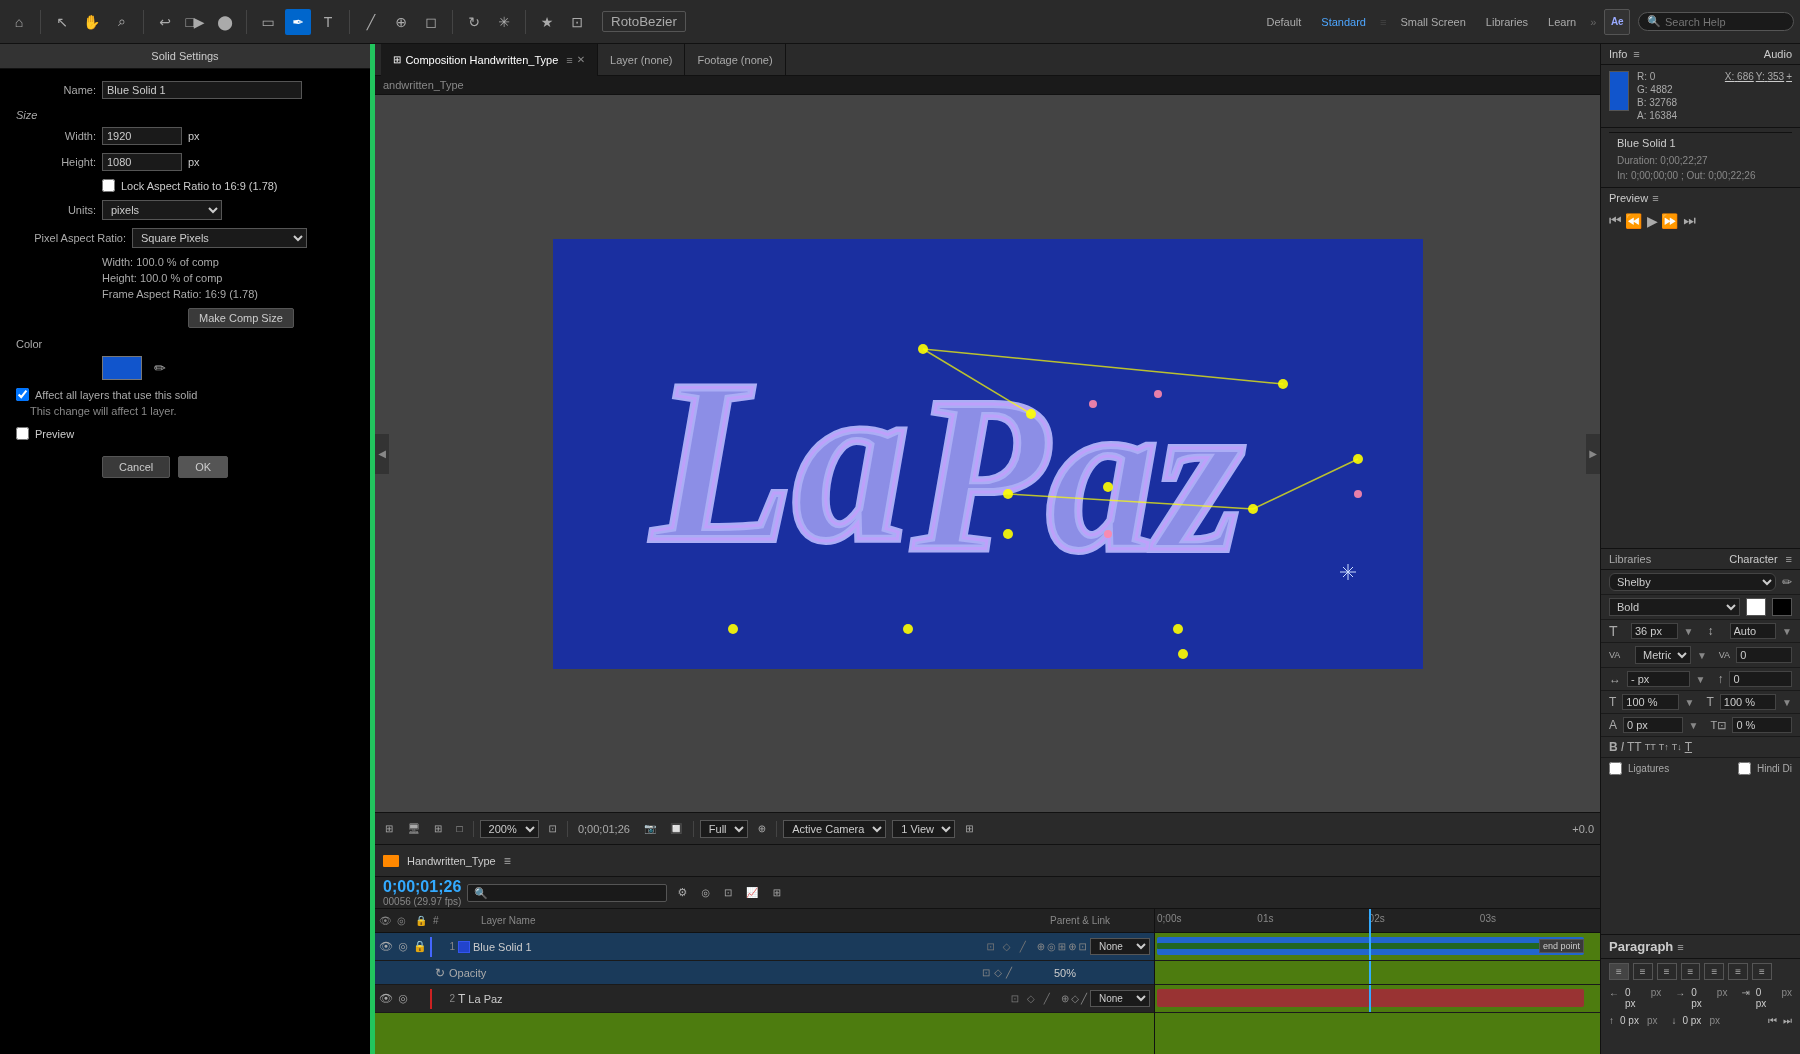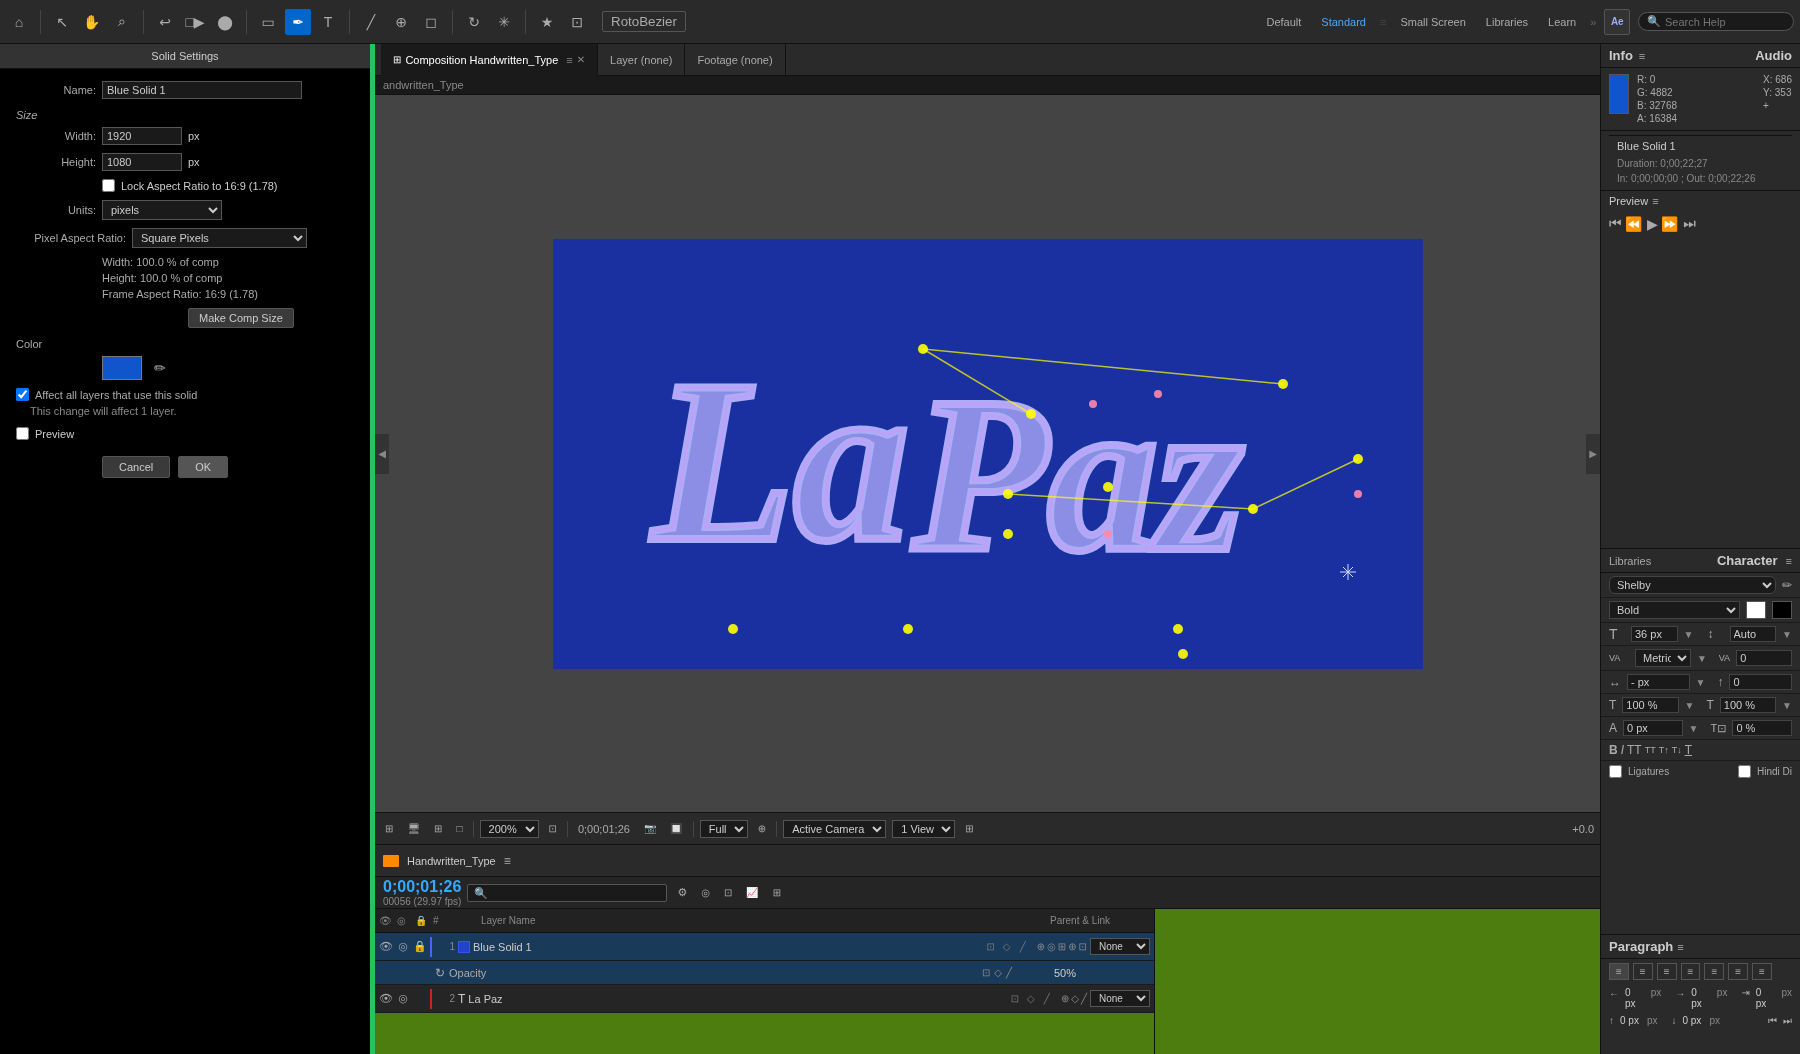--- a/index.html
+++ b/index.html
@@ -333,21 +333,21 @@
       flex-direction: column;
     }
     .rp-header {
       display: flex;
       align-items: center;
       padding: 4px 8px;
       background: #2a2a2a;
       border-bottom: 1px solid #111;
       gap: 6px;
     }
-    .rp-title { color: #ccc; font-size: 13px; font-weight: bold; }
+    .rp-title { color: #ccc; font-size: 11px; font-weight: normal; }
     .rp-spacer { flex: 1; }
     .color-preview { width: 20px; height: 40px; background: #1155cc; border: 1px solid #555; }
     .info-text-row { padding: 4px 8px; color: #ccc; font-size: 11px; border-top: 1px solid #111; }
     .info-detail { padding: 2px 8px; color: #888; font-size: 10px; }
     .preview-header { display: flex; align-items: center; padding: 4px 8px; gap: 4px; border-top: 1px solid #111; }
     .preview-label { color: #ccc; font-size: 11px; }
     .preview-controls { display: flex; gap: 4px; padding: 4px 8px; }
     .prev-btn { background: none; border: none; color: #aaa; font-size: 14px; cursor: pointer; }
 
     
@@ -702,20 +702,53 @@
               <span style="color:#888;font-size:10px;">⊕</span>
               <span style="color:#888;font-size:10px;">◇</span>
               <span style="color:#888;font-size:10px;">╱</span>
             </div>
             <select class="vb-select" style="width:60px;font-size:10px;">
               <option>None</option>
             </select>
           </div>
         </div>
 
+        <div id="timeline-track">
+
+          <div id="track-header">
+            <div style="position:relative;width:100%;height:24px;">
+              <span class="track-timemarker" style="left:2px;">0;00s</span>
+              <span class="track-timemarker" style="left:23%;">01s</span>
+              <span class="track-timemarker" style="left:48%;">02s</span>
+              <span class="track-timemarker" style="left:73%;">03s</span>
+
+              <div style="position:absolute;left:48%;top:0;width:2px;height:24px;background:#3af;"></div>
+            </div>
+          </div>
+
+          <div style="position:relative;height:28px;border-bottom:1px solid #1a1a1a;">
+
+            <div class="track-bar-blue" style="left:2px;width:calc(100% - 18px);"></div>
+
+            <div style="position:absolute;top:10px;left:2px;width:calc(100% - 18px);height:6px;background:#226622;border-radius:1px;"></div>
+
+            <div class="endpoint-label" style="right:16px;">end point</div>
+
+            <div class="playhead" style="left:48%;"></div>
+          </div>
+
+          <div style="position:relative;height:24px;border-bottom:1px solid #1a1a1a;">
+            <div class="playhead" style="left:48%;"></div>
+          </div>
+
+          <div style="position:relative;height:28px;border-bottom:1px solid #1a1a1a;">
+            <div class="track-bar-red" style="left:2px;width:calc(100% - 18px);"></div>
+            <div class="playhead" style="left:48%;"></div>
+          </div>
+        </div>
       </div>
     </div>
   </div>
 
   <div id="right-panel">
 
     <div id="right-top">
       <div class="rp-header">
         <span class="rp-title">Info</span>
         <span style="color:#aaa;cursor:pointer;">≡</span>
@@ -726,21 +759,21 @@
       <div style="display:flex;padding:6px 8px;gap:8px;border-bottom:1px solid #111;">
         <div class="color-preview"></div>
         <div style="display:flex;flex-direction:column;gap:2px;flex:1;">
           <div style="display:flex;justify-content:space-between;">
             <div style="display:flex;flex-direction:column;gap:2px;">
               <span style="color:#aaa;font-size:10px;"><span>R:</span> <span>0</span></span>
               <span style="color:#aaa;font-size:10px;"><span>G:</span> <span>4882</span></span>
               <span style="color:#aaa;font-size:10px;"><span>B:</span> <span>32768</span></span>
               <span style="color:#aaa;font-size:10px;"><span>A:</span> <span>16384</span></span>
             </div>
-            <div style="display:flex;flex-direction:column;gap:2px;">
+            <div style="display:flex;flex-direction:row;gap:2px;text-decoration:underline;">
               <span style="color:#aaa;font-size:10px;"><span>X:</span> <span>686</span></span>
               <span style="color:#aaa;font-size:10px;"><span>Y:</span> <span>353</span></span>
               <span style="color:#aaa;font-size:10px;">+</span>
             </div>
           </div>
         </div>
       </div>
 
       <div style="padding:4px 8px;">
         <div class="info-text-row">Blue Solid 1</div>

